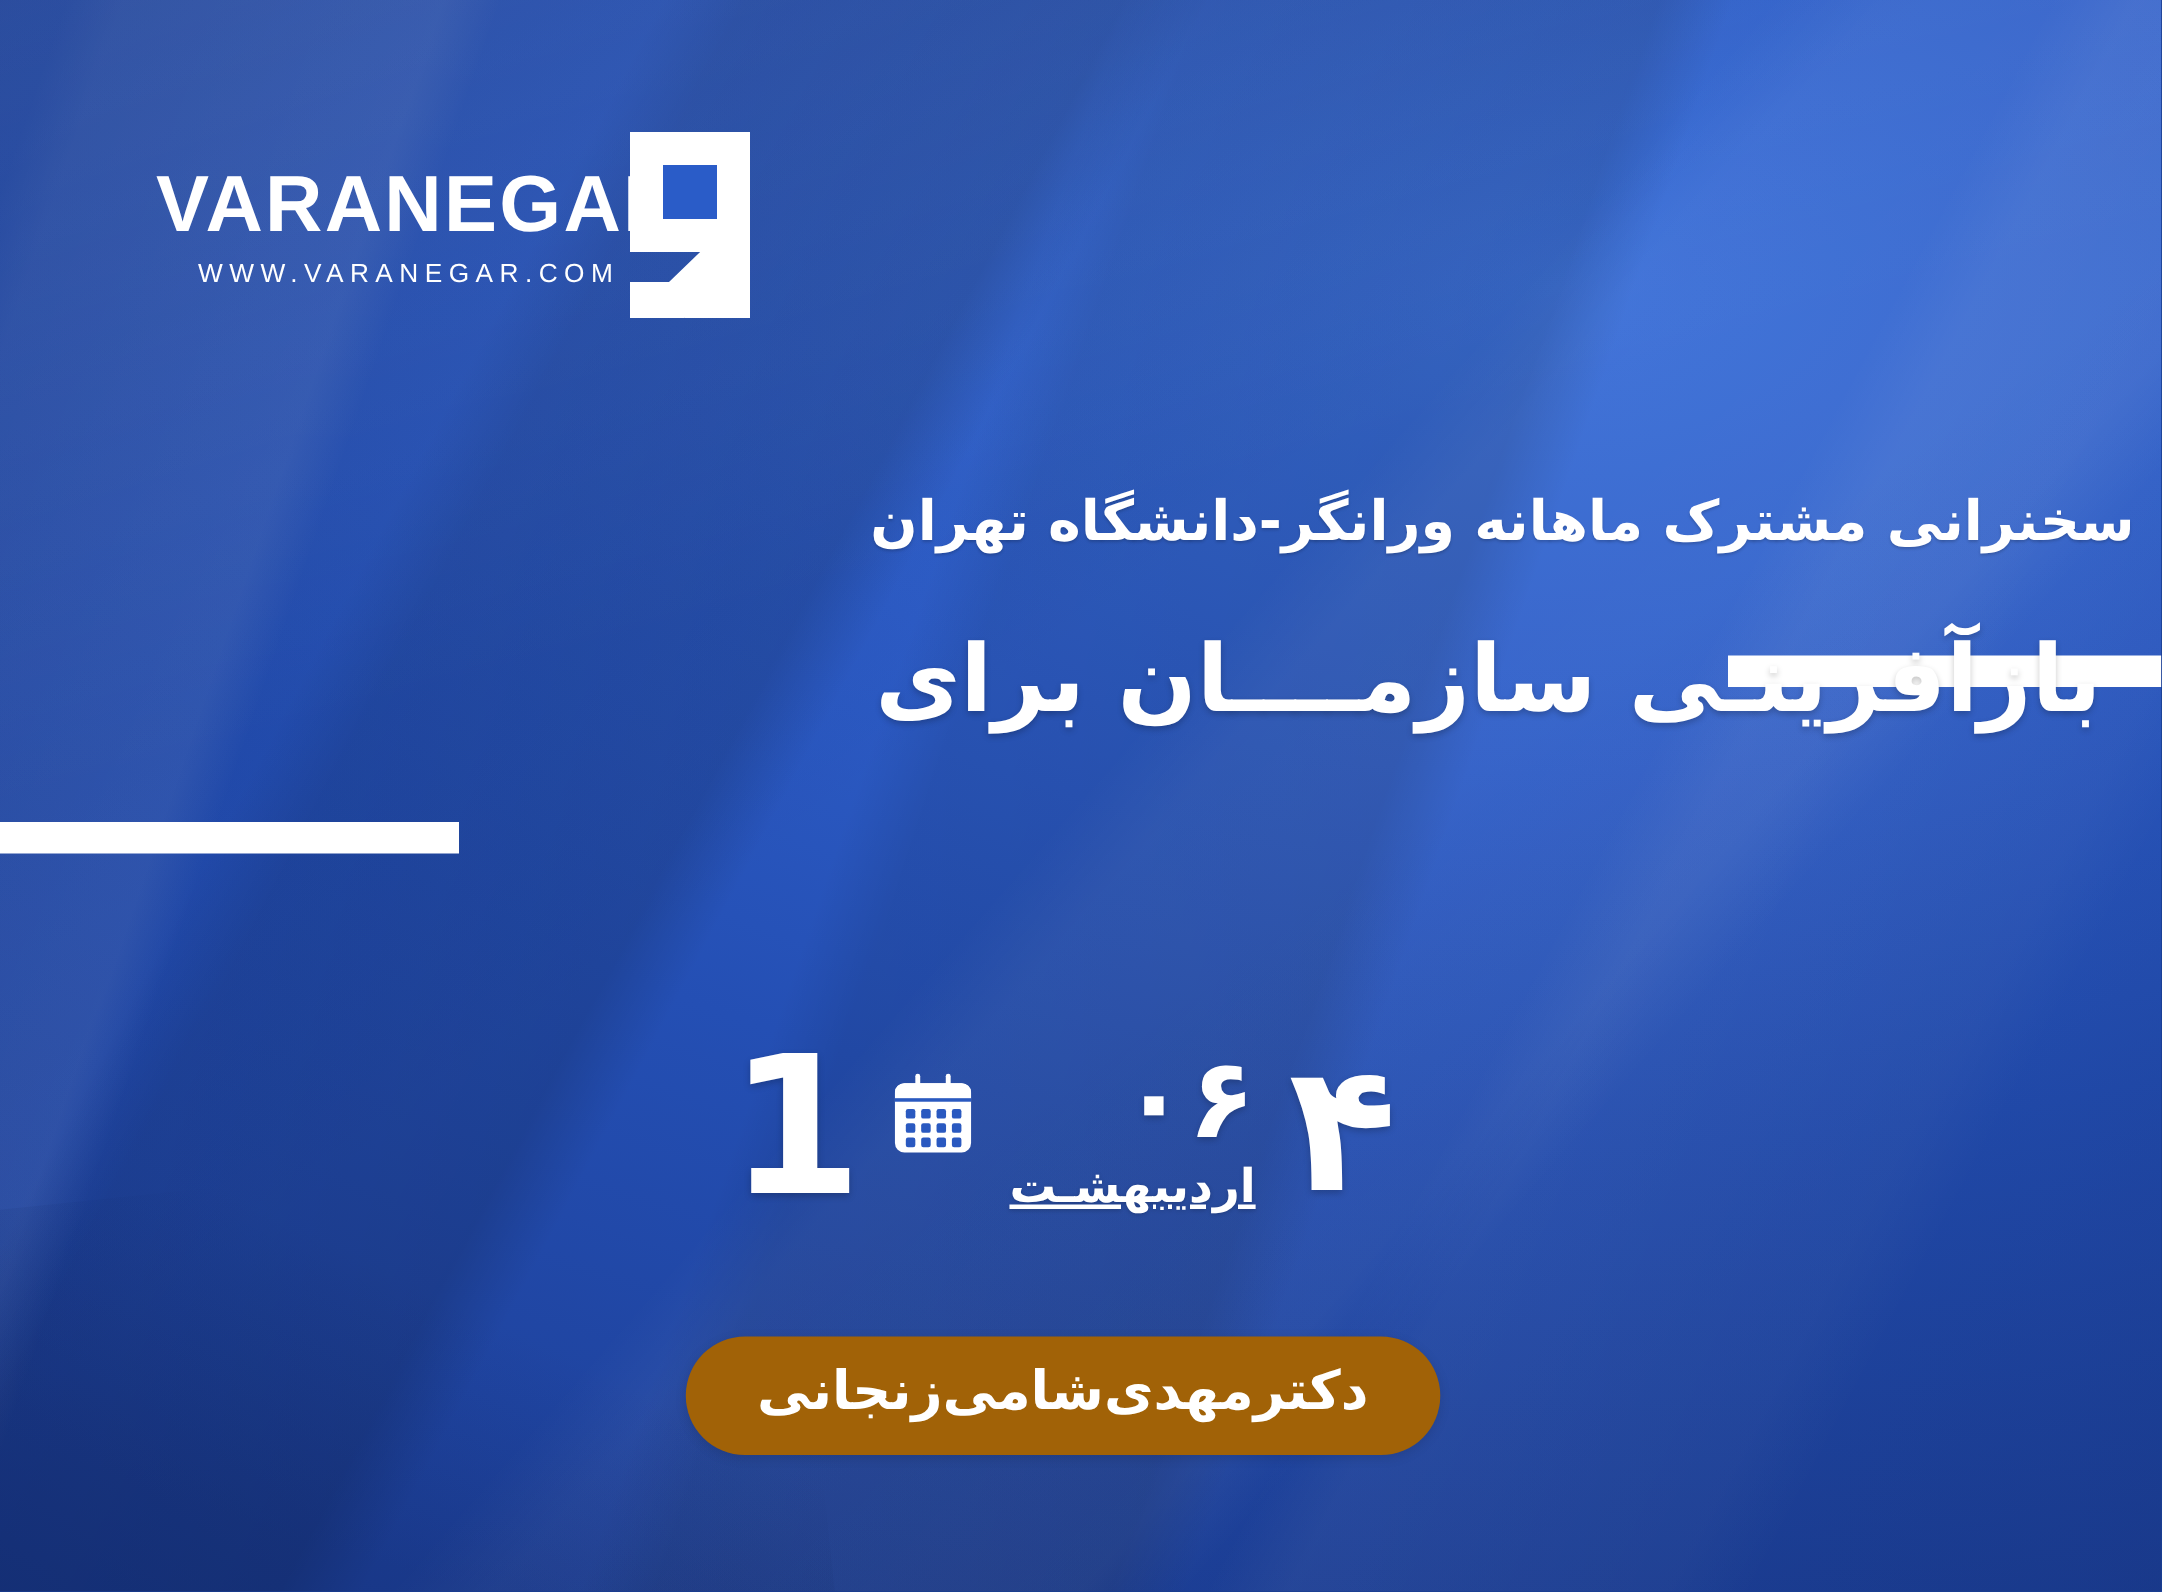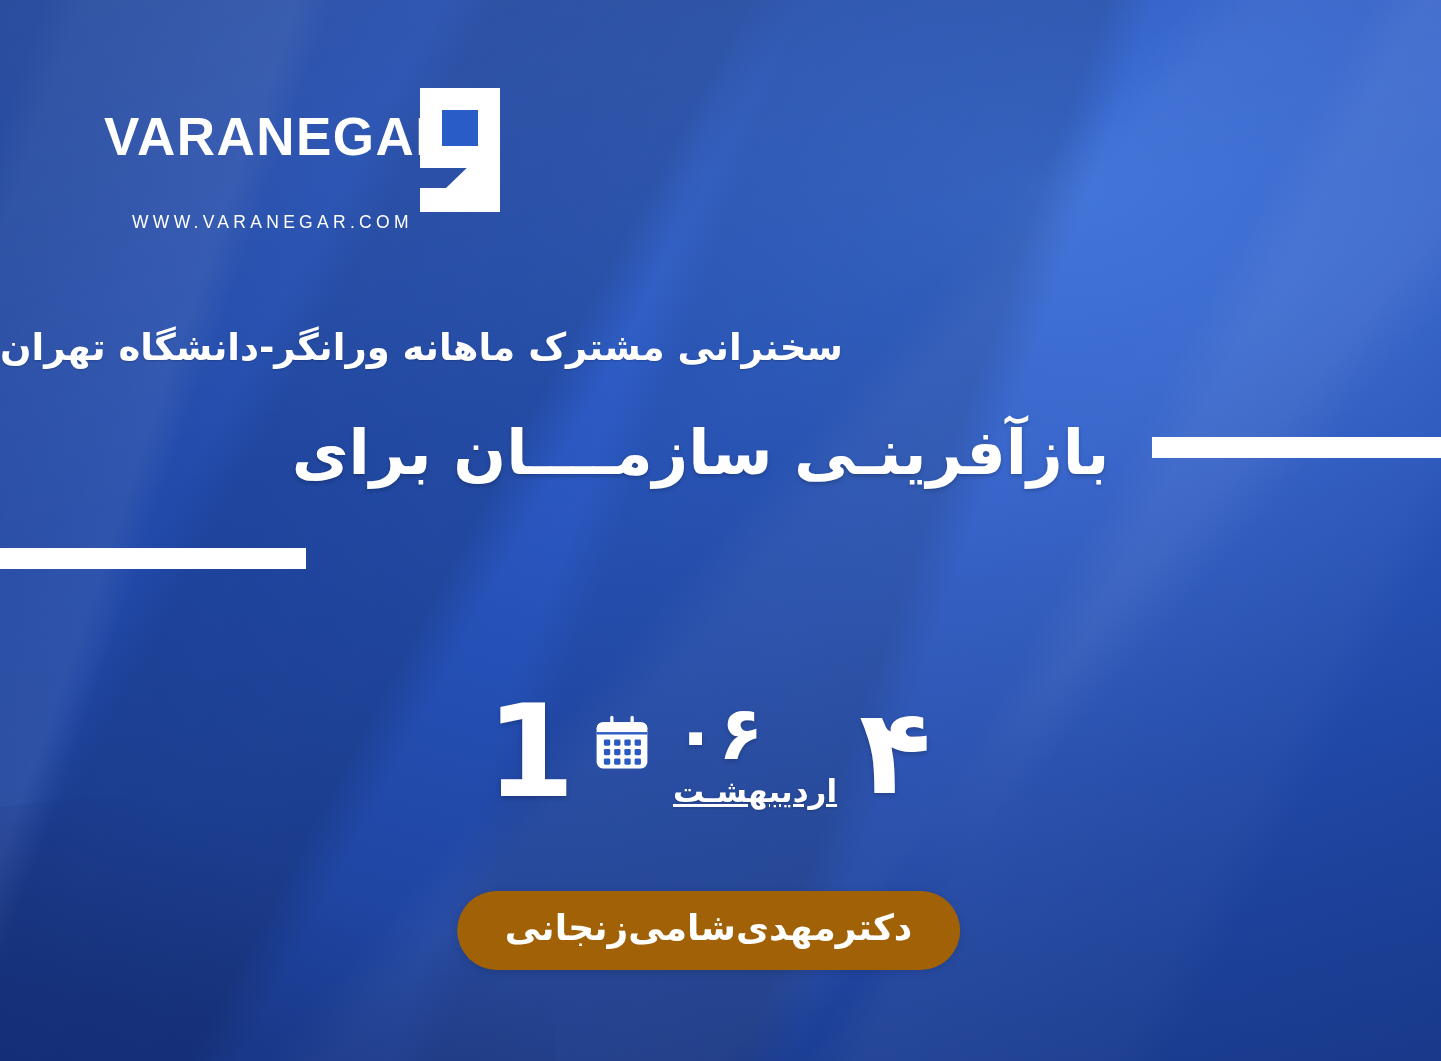--- a/index.html
+++ b/index.html
@@ -92,21 +92,20 @@
     line-height:1;
   }
   .logo-url {
     position:absolute; left:28px; top:84px;
     color:#ffffff;
     font-family:"Liberation Sans",sans-serif;
     font-weight:400;
     font-size:17.5px;
     letter-spacing:4.3px;
     line-height:1;
-    margin-top:40px;
   }
   .logo-mark {
     position:absolute; left:312px; top:-2px;
     width:88px; height:132px;
   }
 
   
   .bar-right {
     position:absolute;
     left:1152px; top:437px;
@@ -123,34 +122,33 @@
   
   .content {
     position:absolute;
     left:0; top:0; width:1441px; height:1061px;
     direction:rtl;
   }
 
   .subtitle {
     position:absolute;
     left:0; right:0; top:326px;
-    text-align:left;
-    padding-right:40px;
+    text-align:right;
+    padding-right:18px;
     color:#ffffff;
     font-size:37px;
     font-weight:700;
     line-height:1.2;
     letter-spacing:0px;
     text-shadow:0 1px 2px rgba(0,0,0,0.18);
   }
 
   .headline {
     position:absolute;
     left:0; right:0; top:412px;
-    text-align:center;
     padding-right:40px;
     color:#ffffff;
     font-size:62px;
     font-weight:700;
     line-height:1.32;
     text-shadow:0 2px 4px rgba(0,0,0,0.22);
   }
   .headline-line { display:block; white-space:nowrap; }
 
   
@@ -170,21 +168,21 @@
     color:#ffffff;
     font-size:118px;
     font-weight:700;
     line-height:1;
     letter-spacing:-2px;
     text-shadow:0 2px 5px rgba(0,0,0,0.22);
   }
   .date-month {
     display:flex;
     flex-direction:column;
-    align-items:flex-end;
+    align-items:flex-start;
     gap:0px;
   }
   .date-month-num {
     color:#ffffff;
     font-size:74px;
     font-weight:700;
     line-height:1;
     text-shadow:0 2px 4px rgba(0,0,0,0.2);
   }
   .date-month-name {

